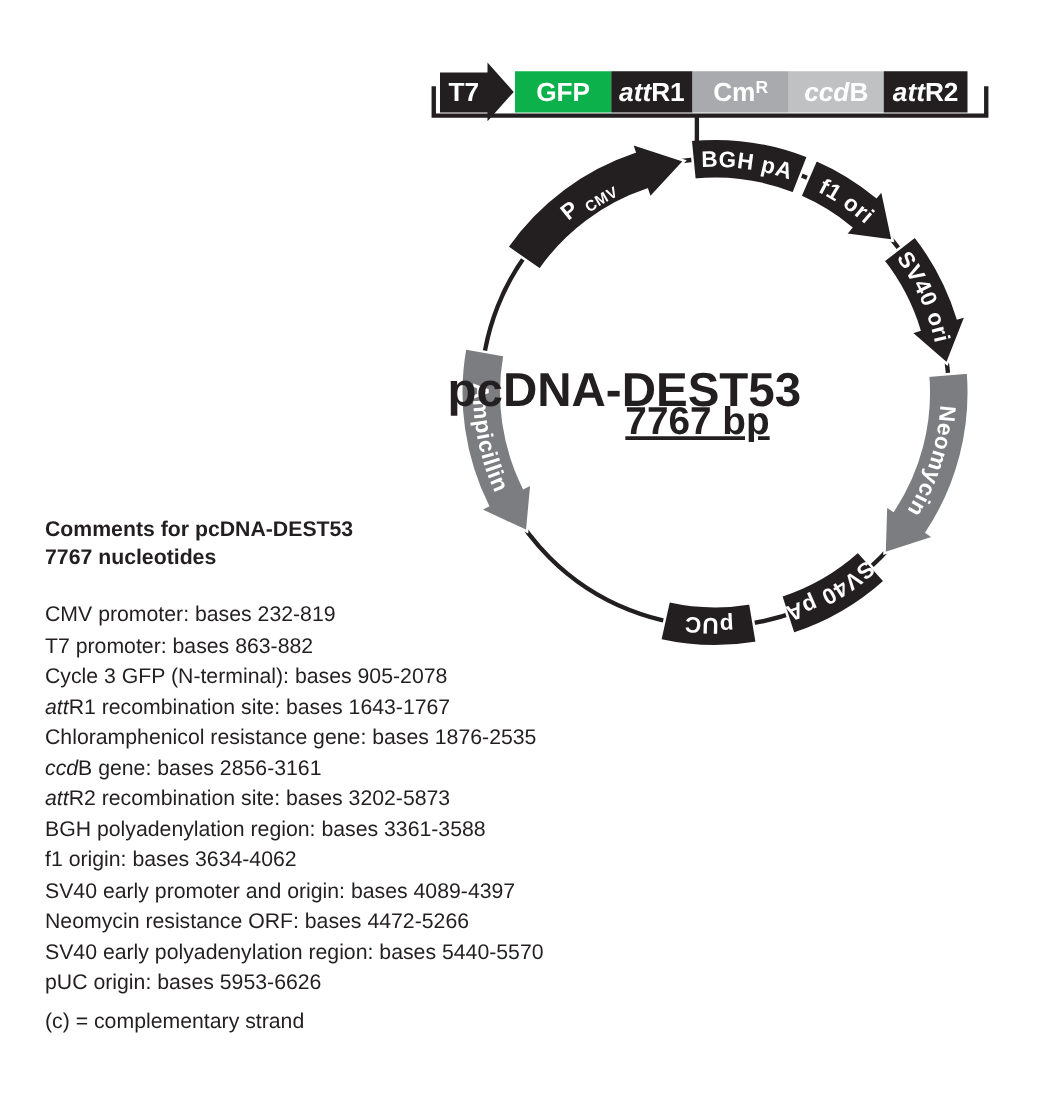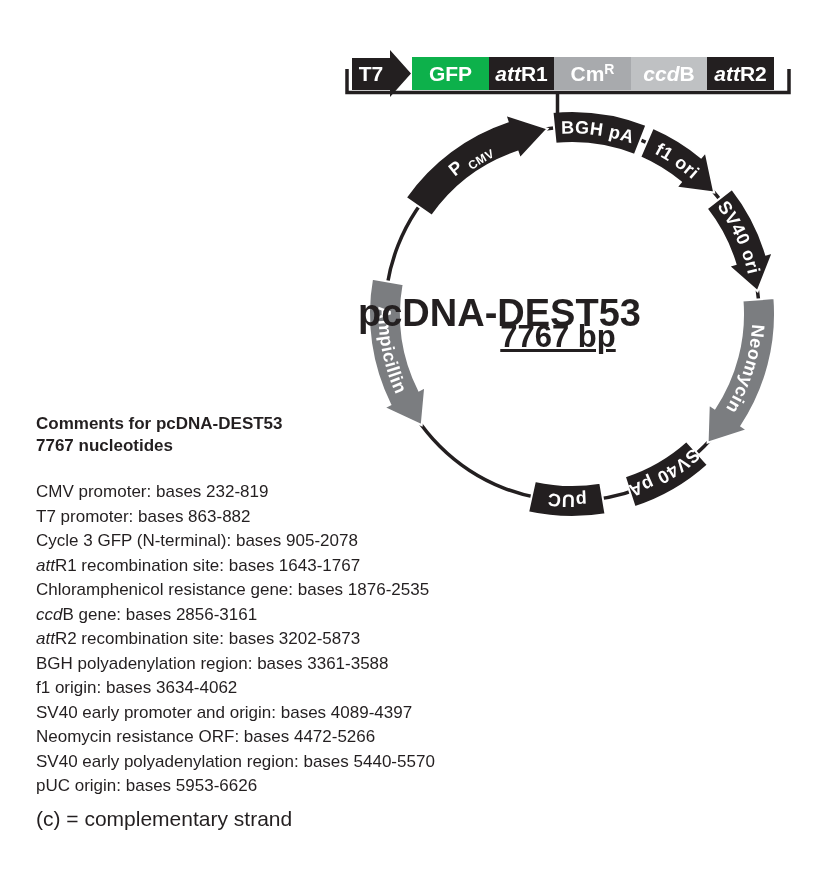--- a/index.html
+++ b/index.html
@@ -15,21 +15,21 @@
     font-size:38px;font-weight:bold;letter-spacing:0px;z-index:3;
   }
   .pl-size{
     position:absolute;left:358px;top:319px;width:400px;text-align:center;
     font-size:31px;font-weight:bold;z-index:3;text-decoration:underline;
   }
   .comments{position:absolute;left:36px;top:413px;width:500px;z-index:4;}
   .c-title{font-size:17px;font-weight:bold;line-height:21.5px;white-space:nowrap;}
   .c-list{margin-top:24px;}
   .c-item{font-size:17px;line-height:24.5px;white-space:nowrap;}
-  .c-foot{margin-top:8px;font-size:21px;white-space:nowrap;}
+  .c-foot{margin-top:8px;font-size:17px;white-space:nowrap;}
   .i{font-style:italic;}
 </style>
 </head>
 <body>
 
 <svg id="cassette-svg" width="830" height="128" viewBox="0 0 830 128">
     <path d="M347,69 L347,92.5 L789,92.5 L789,69" fill="none" stroke="#231f20" stroke-width="3.5"></path>
     <line x1="557.5" y1="92" x2="557.5" y2="124" stroke="#231f20" stroke-width="3.5"></line>
     <polygon points="352,58 390,58 390,50 411,73.5 390,97 390,90 352,90" fill="#231f20"></polygon>
     <text x="371" y="81" text-anchor="middle" font-size="21" font-weight="bold" fill="#ffffff"><tspan>T7</tspan></text>

